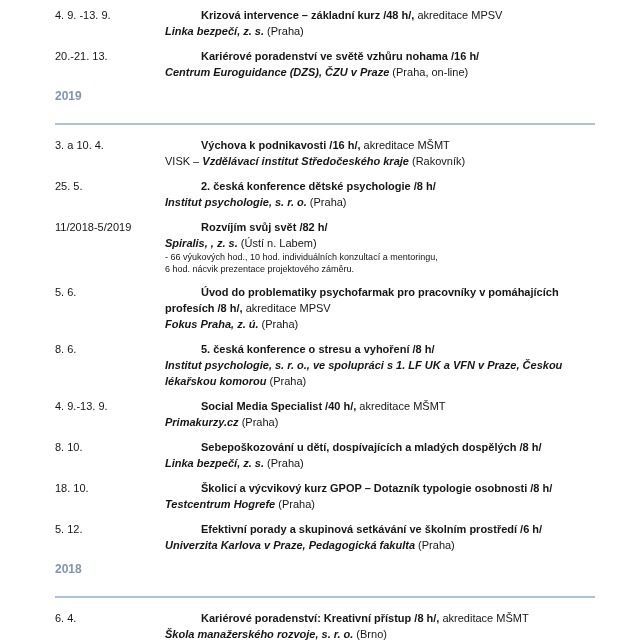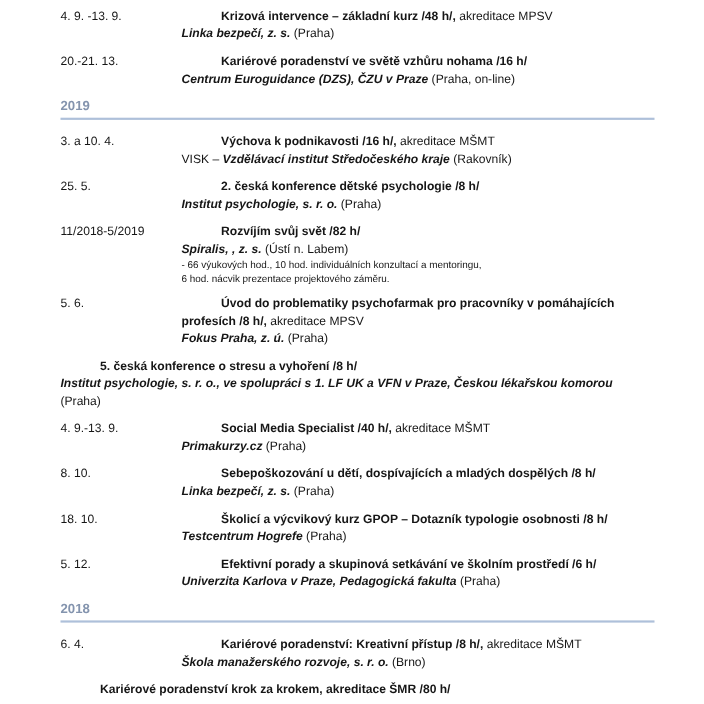--- a/index.html
+++ b/index.html
@@ -28,21 +28,21 @@
   .line { margin: 0; line-height: 16px; }
   .note { margin: 0; font-size: 9px; line-height: 12px; }
   .b { font-weight: 700; padding-left: 36px; }
   .i { font-style: italic; font-weight: bold; }
   .year-heading {
     font-weight: 700;
     font-size: 12px;
     line-height: 15px;
     color: var(--year-color, #8494AE);
     border-bottom: 2px solid var(--rule-color, #AEC0DA);
-    padding-bottom: 3px;
+    padding-bottom: 19px;
     margin: 2px 0 12px 0;
   }
 </style>
 </head>
 <body style="background: rgb(255, 255, 255); color: rgb(22, 22, 22);">
 
 <main data-name="document-page">
     <div class="entry" data-name="course-entry">
       <div class="date" data-name="entry-date">4. 9. -13. 9.</div>
       <div class="desc" data-name="entry-description">
@@ -82,20 +82,21 @@
       </div>
     </div>
     <div class="entry" data-name="course-entry">
       <div class="date" data-name="entry-date">5. 6.</div>
       <div class="desc" data-name="entry-description">
         <p class="line" data-name="entry-title"><span class="b" data-name="entry-title-bold">Úvod do problematiky psychofarmak pro pracovníky v pomáhajících profesích /8 h/,</span><span data-name="entry-title-regular"> akreditace MPSV</span></p>
         <p class="line" data-name="entry-organization"><span data-name="org-prefix"></span><span class="i" data-name="org-name-italic">Fokus Praha, z. ú.</span><span data-name="org-location"> (Praha)</span></p>
       </div>
     </div>
     <div class="entry" data-name="course-entry">
+      <div class="date" data-name="entry-date">8. 6.</div>
       <div class="desc" data-name="entry-description">
         <p class="line" data-name="entry-title"><span class="b" data-name="entry-title-bold">5. česká konference o stresu a vyhoření /8 h/</span><span data-name="entry-title-regular"></span></p>
         <p class="line" data-name="entry-organization"><span data-name="org-prefix"></span><span class="i" data-name="org-name-italic">Institut psychologie, s. r. o., ve spolupráci s 1. LF UK a VFN v Praze, Českou lékařskou komorou</span><span data-name="org-location"> (Praha)</span></p>
       </div>
     </div>
     <div class="entry" data-name="course-entry">
       <div class="date" data-name="entry-date">4. 9.-13. 9.</div>
       <div class="desc" data-name="entry-description">
         <p class="line" data-name="entry-title"><span class="b" data-name="entry-title-bold">Social Media Specialist /40 h/,</span><span data-name="entry-title-regular"> akreditace MŠMT</span></p>
         <p class="line" data-name="entry-organization"><span data-name="org-prefix"></span><span class="i" data-name="org-name-italic">Primakurzy.cz</span><span data-name="org-location"> (Praha)</span></p>

